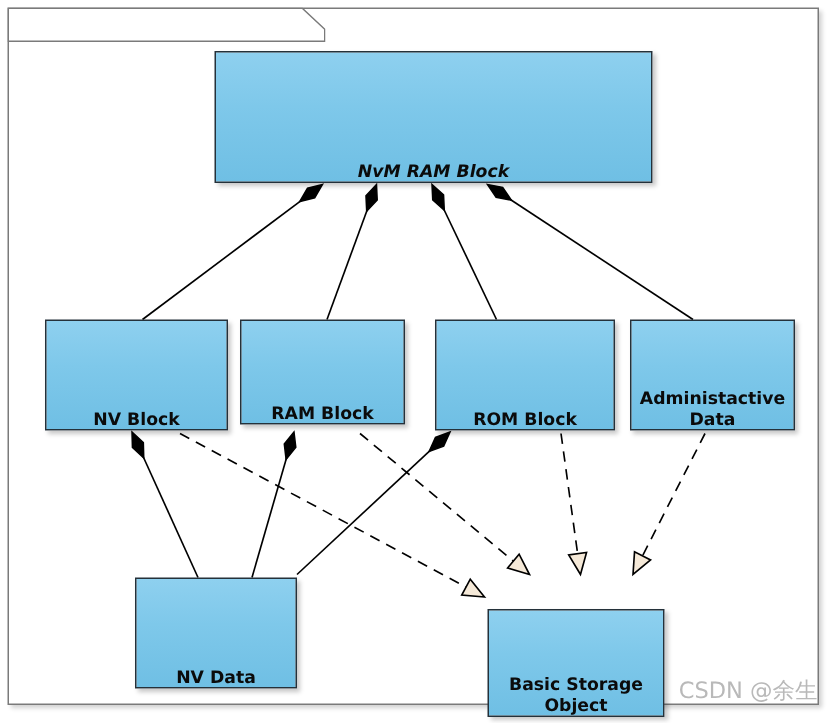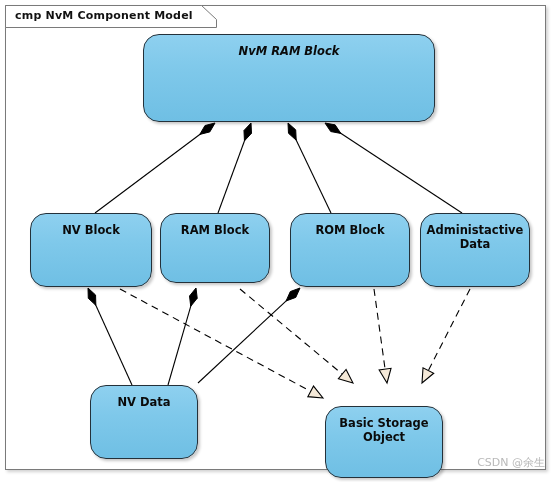--- a/index.html
+++ b/index.html
@@ -54,26 +54,26 @@
     color: #111111;
     letter-spacing: 0.2px;
     white-space: nowrap;
   }
 
   
   .node {
     position: absolute;
     box-sizing: border-box;
     border: 1px solid #24313a;
-    border-radius: 16px;
+    border-radius: 0;
     background: linear-gradient(to bottom, #8ed0ef 0%, #7ec8ea 42%, #6fbfe4 100%);
     box-shadow: 2px 2px 3px rgba(0,0,0,0.22);
     display: flex;
     justify-content: center;
-    align-items: flex-start;
+    align-items: flex-end;
     overflow: hidden;
   }
   .node-label {
     margin-top: 9px;
     font-size: 11.5px;
     font-weight: bold;
     color: #0b0b0b;
     text-align: center;
     line-height: 14px;
     padding: 0 6px;
@@ -90,38 +90,37 @@
     width: 559px;
     height: 482px;
     pointer-events: none;
   }
 
   
   .watermark {
     position: absolute;
     right: 14px;
     bottom: 12px;
-    font-size: 11px;
+    font-size: 15px;
     color: #b9b9b9;
     white-space: nowrap;
     font-family: "DejaVu Sans", sans-serif;
   }
 </style>
 </head>
 <body>
 
 <div id="diagram-root">
 
   <div class="frame"></div>
 
   <div class="frame-tab">
     <svg width="212" height="23" viewBox="0 0 212 23">
       <path d="M0.5,0.5 L196.5,0.5 L211.5,14.5 L211.5,22.5 L0.5,22.5 Z" fill="#ffffff" stroke="#7a7a7a" stroke-width="1"></path>
     </svg>
-    <div class="frame-tab-label">cmp NvM Component Model</div>
   </div>
 
   <svg id="connectors" width="559" height="482" viewBox="0 0 559 482">
       <g>
         <line x1="201.4" y1="133.2" x2="95" y2="213" stroke="#000000" stroke-width="1.1"></line>
         <polygon points="215,123 205,125.49999999999999 199.8,134.4 209.8,131.89999999999998" fill="#000000" stroke="#000000" stroke-width="1"></polygon>
       </g>
       <g>
         <line x1="245.1476709643068" y1="138.96089737007236" x2="218" y2="213" stroke="#000000" stroke-width="1.1"></line>
         <polygon points="251,123 243.97407556944853,130.5423064042891 244.45916166598997,140.83865000184556 251.4850860965414,133.29634359755647" fill="#000000" stroke="#000000" stroke-width="1"></polygon>

